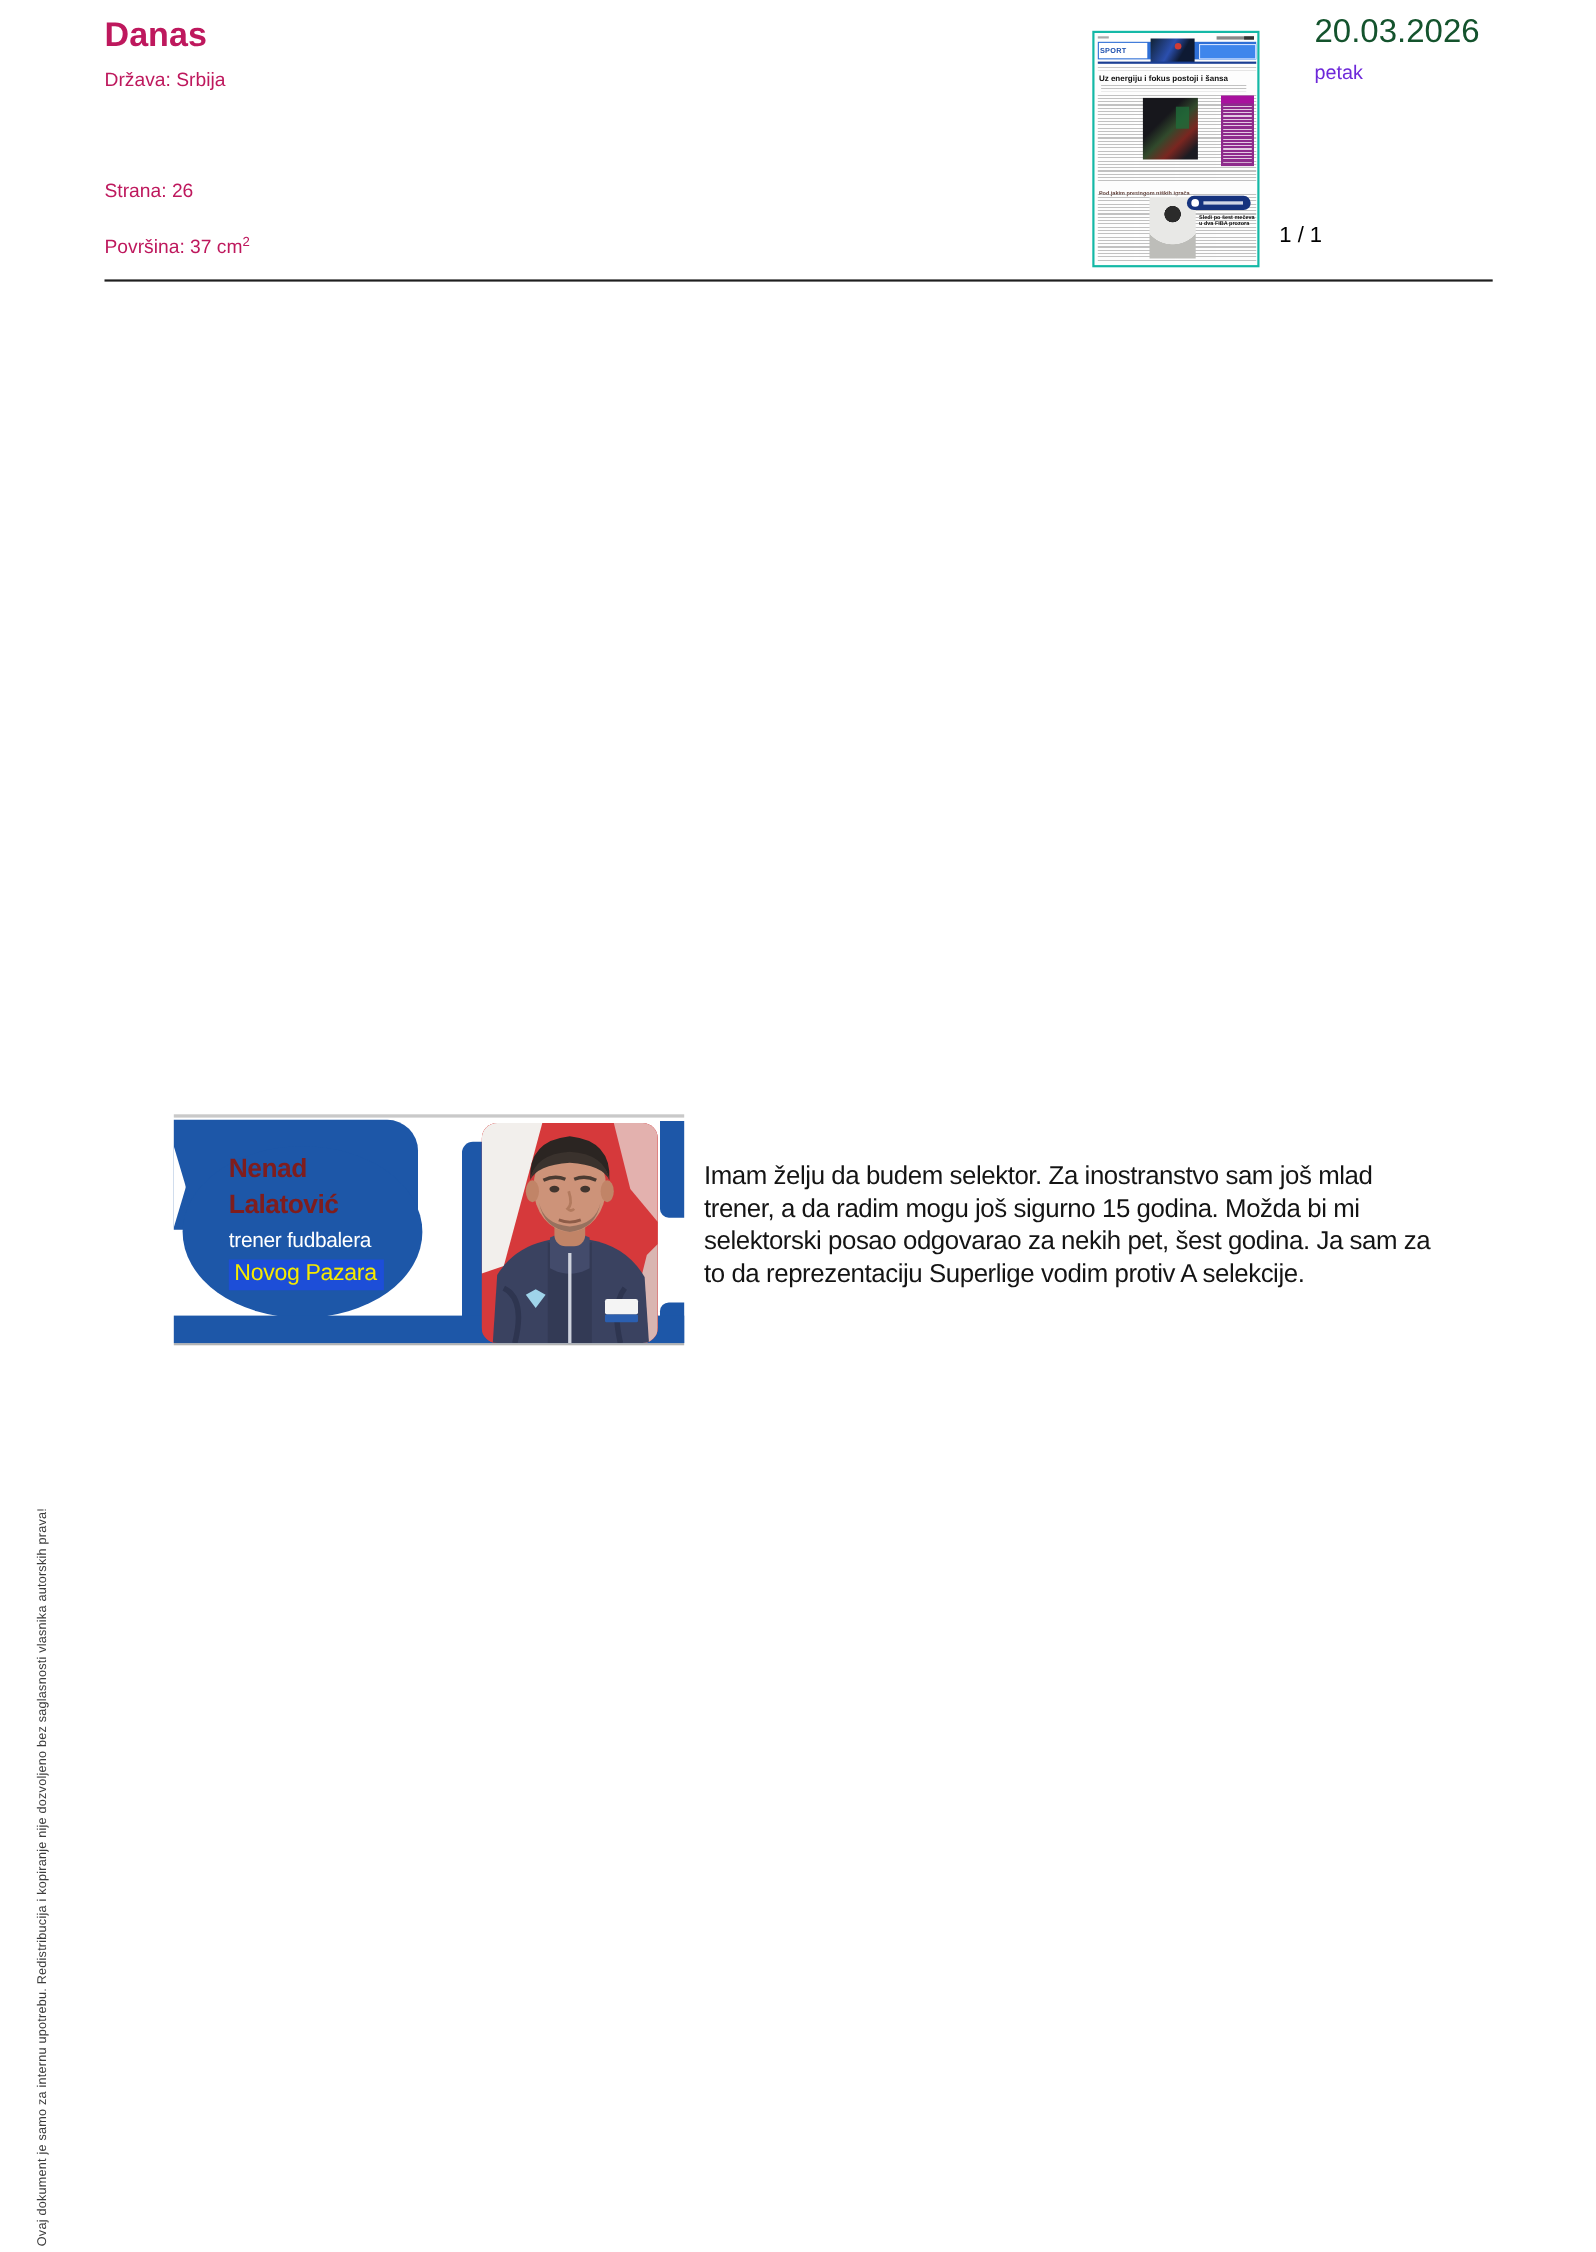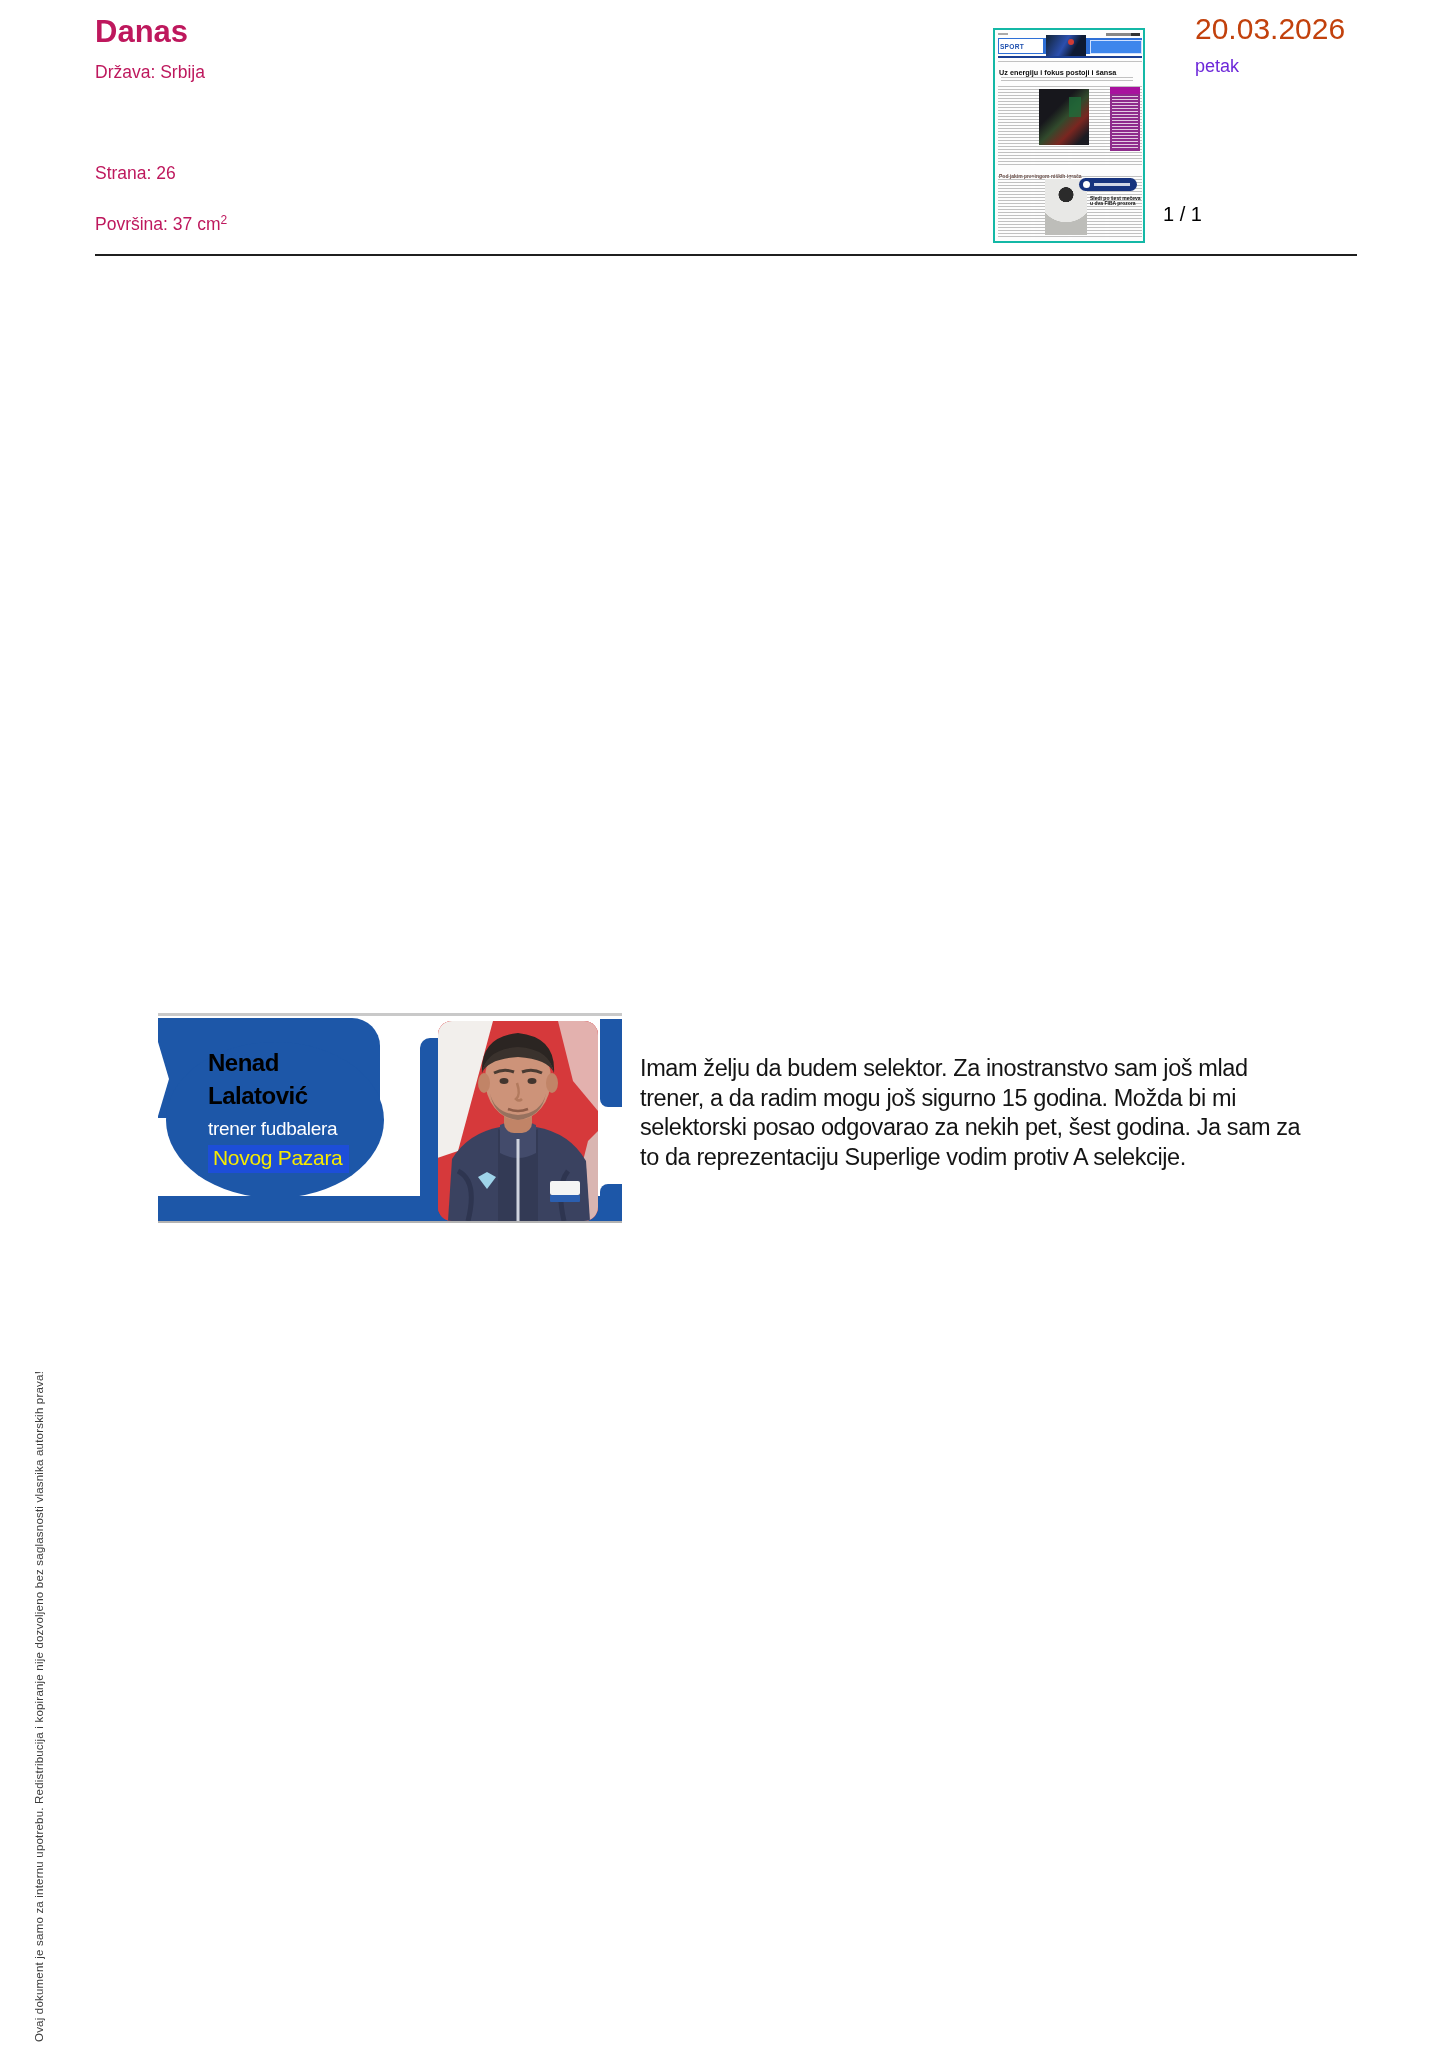--- a/index.html
+++ b/index.html
@@ -9,21 +9,21 @@
   }
   .abs{position:absolute;}
 
   
   .src-title{left:95px;top:14px;font-size:31px;font-weight:bold;color:#be185d;}
   .meta{font-size:17.5px;color:#be185d;}
   .meta-country{left:95px;top:62px;}
   .meta-page{left:95px;top:163px;}
   .meta-area{left:95px;top:213px;}
   .meta-area sup{font-size:12px;vertical-align:6px;}
-  .doc-date{left:1195px;top:12px;font-size:30px;color:#c2410c;}
+  .doc-date{left:1195px;top:12px;font-size:30px;color:#14532d;}
   .doc-day{left:1195px;top:56px;font-size:18px;color:#6d28d9;}
   .pagination{left:1163px;top:203px;font-size:20px;color:#000000;}
   .divider{left:95px;top:254px;width:1262px;height:2px;background:#1f1f1f;}
 
   
   .thumb{left:993px;top:28px;width:152px;height:215px;background:#fdfdfd;
          border:2px solid #14b8a6;box-sizing:border-box;cursor:pointer;}
   .thumb *{position:absolute;}
   .t-topbar-l{left:3px;top:3px;width:10px;height:2px;background:#aaa;}
   .t-topbar-r{right:3px;top:3px;width:34px;height:3px;background:#888;}
@@ -78,21 +78,21 @@
   .c-blue{background:#1d57a8;}
   .c-bubble-rect{left:0;top:2px;width:222px;height:100px;border-radius:0 28px 0 0;}
   .c-bubble-circle{left:8px;top:26px;width:218px;height:156px;border-radius:50%;}
   .c-wedge{left:0;top:26px;width:11px;height:74px;background:#fff;
     clip-path:polygon(0 0,100% 50%,0 100%);}
   .c-side-left{left:262px;top:22px;width:20px;height:162px;border-radius:10px 0 0 0;}
   .c-side-right-top{left:442px;top:3px;width:22px;height:88px;border-radius:0 0 0 8px;}
   .c-side-right-bot{left:442px;top:168px;width:22px;height:37px;border-radius:8px 0 0 0;}
   .c-bottombar{left:0;bottom:0;width:464px;height:25px;}
   .c-text{left:50px;top:30px;width:210px;}
-  .c-name{position:static;font-size:24px;line-height:33px;font-weight:bold;color:#000000;
+  .c-name{position:static;font-size:24px;line-height:33px;font-weight:bold;color:#7f1d1d;
     letter-spacing:-.5px;}
   .c-role{position:static;font-size:19px;line-height:26px;color:#fff;letter-spacing:-.3px;
     margin-top:4px;}
   .c-team{position:static;display:inline-block;margin-top:3px;font-size:21px;
     letter-spacing:-.3px;color:#f6ea00;background:#1d4ed8;padding:1px 7px 3px 5px;}
   .c-photo{left:280px;top:5px;width:160px;height:200px;border-radius:14px;overflow:hidden;
     background:#d6393b;}
   .c-photo svg{position:static;display:block;}
 
   

